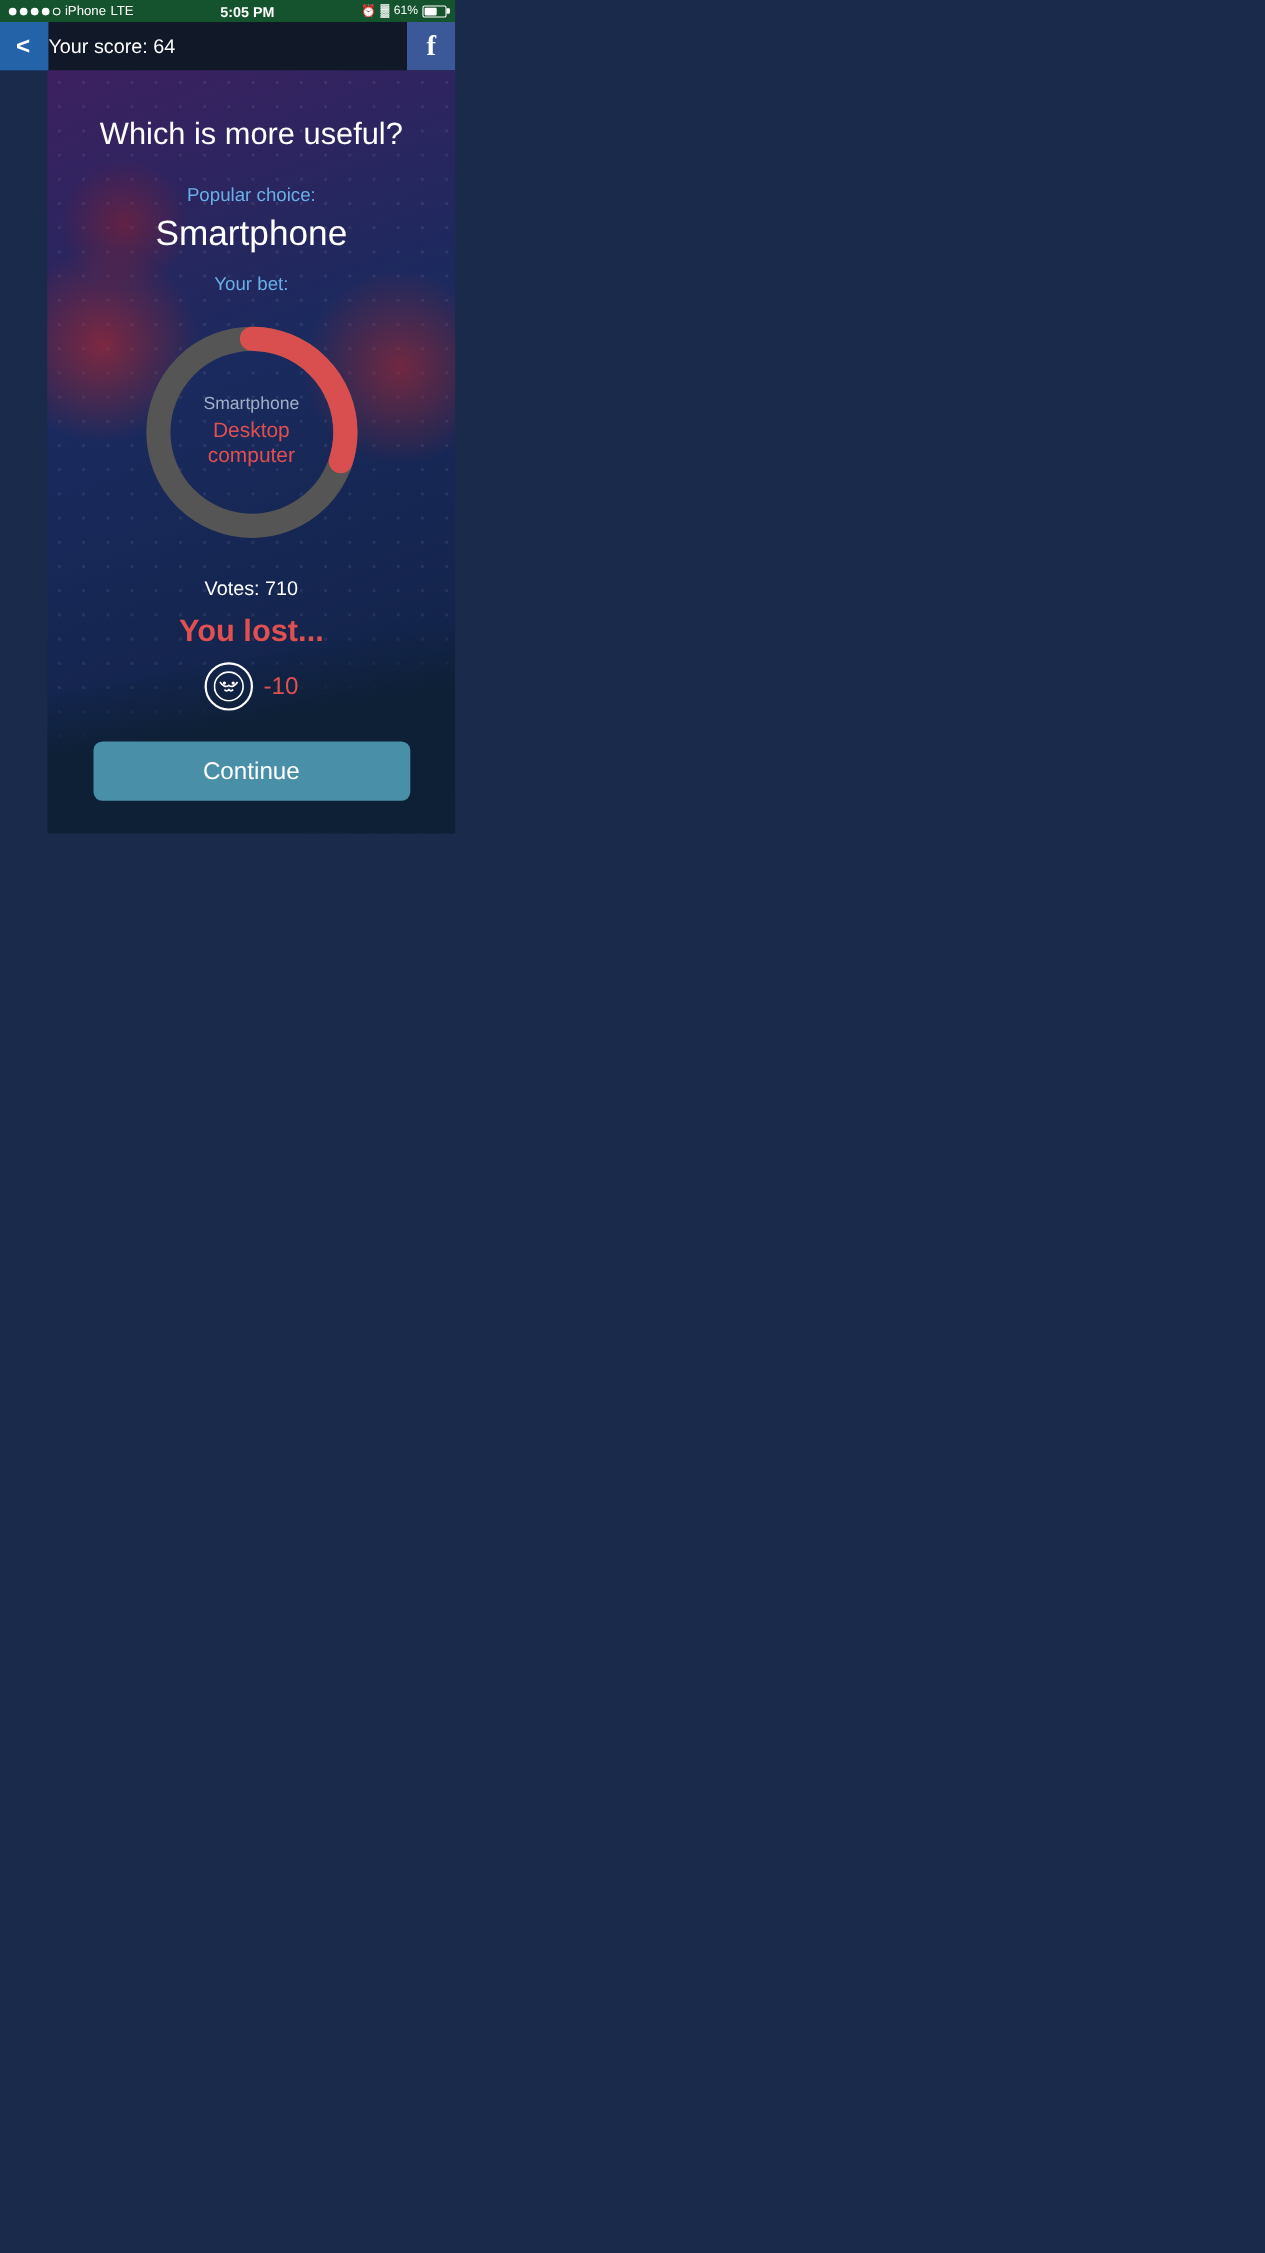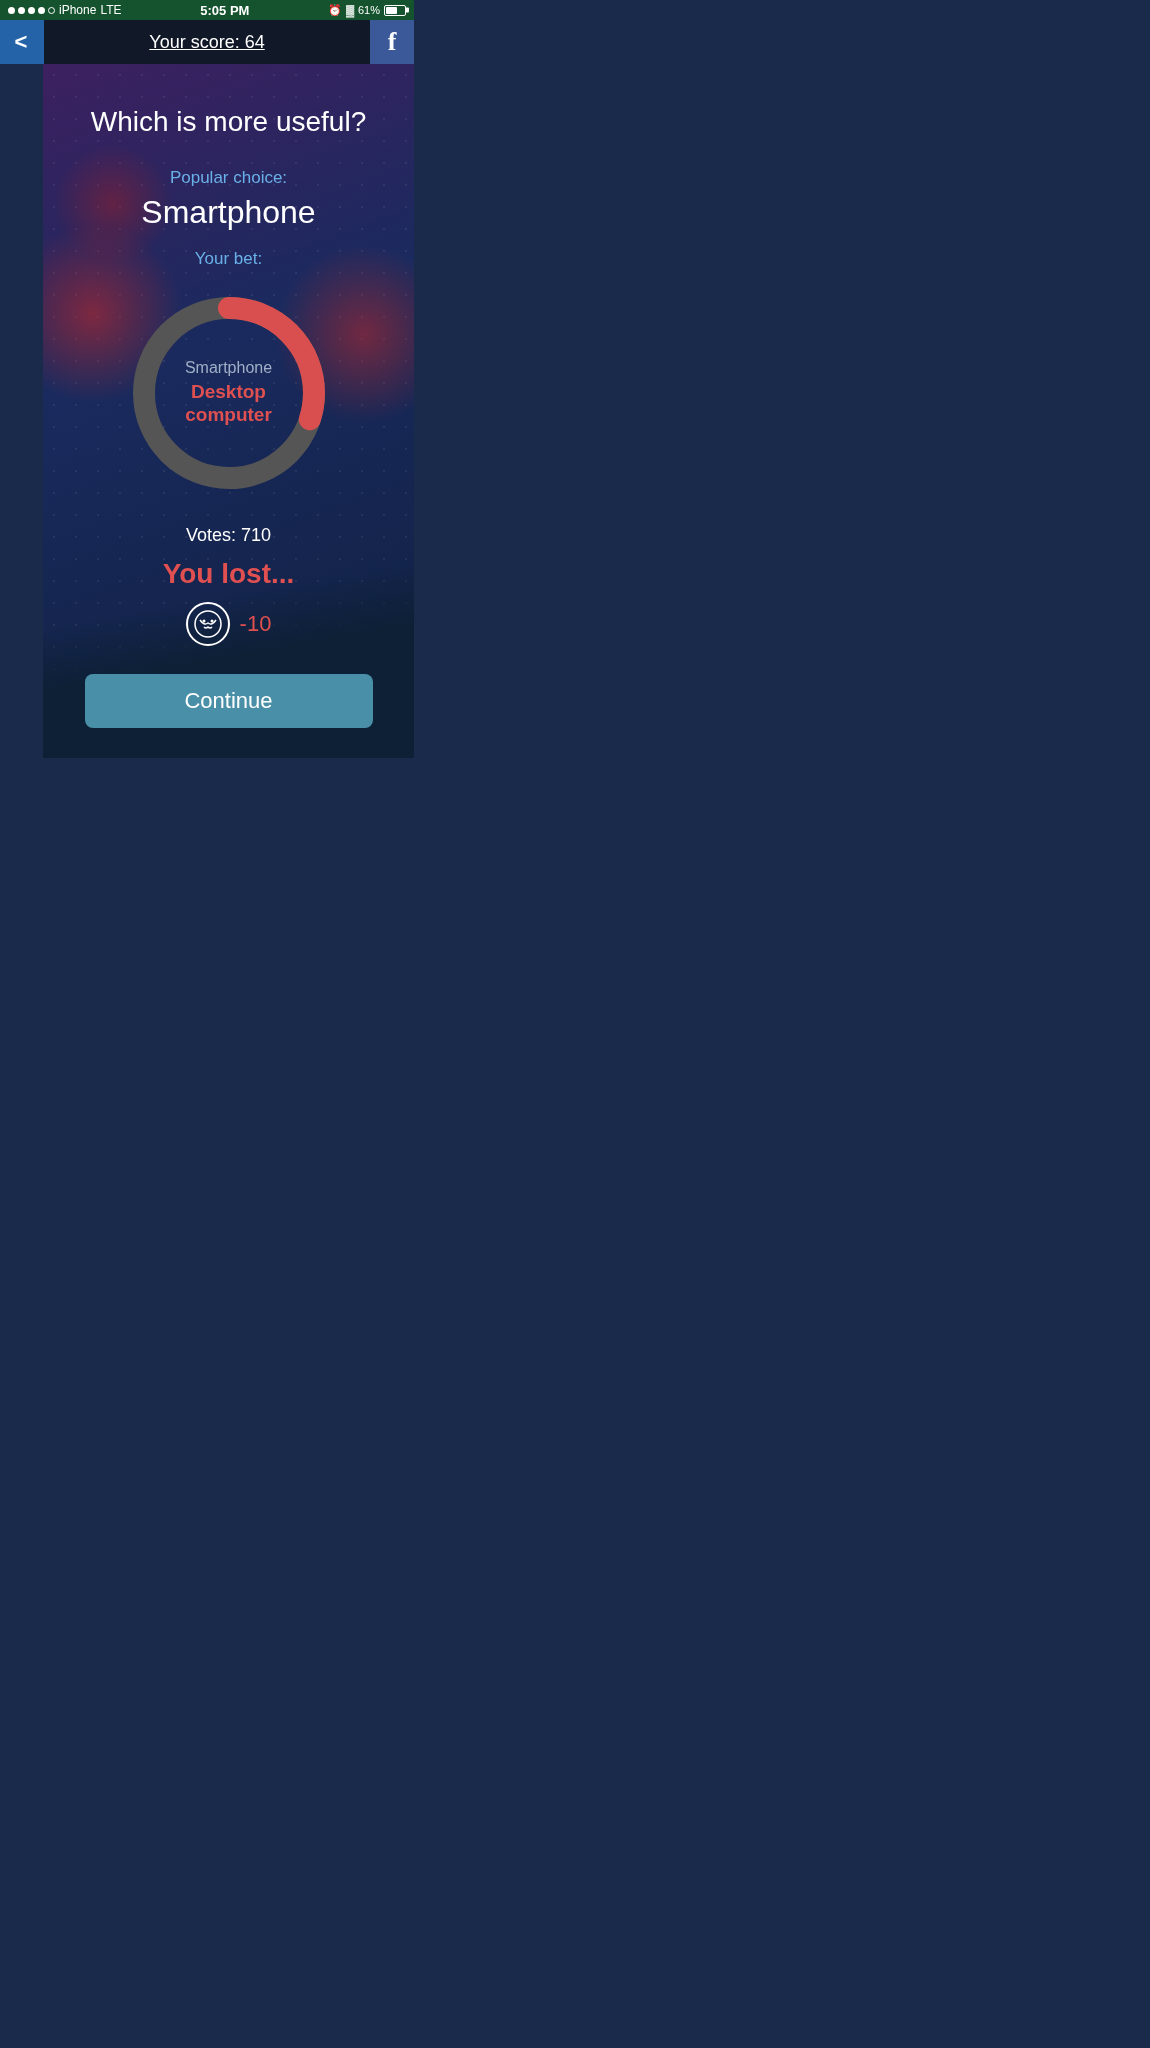--- a/index.html
+++ b/index.html
@@ -62,22 +62,21 @@
       color: white;
       font-size: 22px;
       font-weight: bold;
       margin-left: -2px;
     }
     .nav-score {
       color: white;
       font-size: 18px;
       font-weight: 400;
       flex: 1;
-      text-align: center;
-      text-decoration: underline;
+      text-align: left;
     }
     .fb-btn {
       width: 44px; height: 44px;
       background: #3b5998;
       display: flex; align-items: center; justify-content: center;
       cursor: pointer;
     }
     .fb-icon {
       color: white;
       font-size: 26px;
@@ -189,21 +188,21 @@
       display: flex; flex-direction: column; align-items: center;
       gap: 4px;
     }
     .donut-label-top {
       color: #a0b0c8;
       font-size: 16px;
     }
     .donut-label-bottom {
       color: #e05050;
       font-size: 19px;
-      font-weight: 700;
+      font-weight: 400;
       line-height: 1.2;
     }
 
     .votes-text {
       color: white;
       font-size: 18px;
       margin-top: 22px;
       position: relative; z-index: 2;
     }
 

